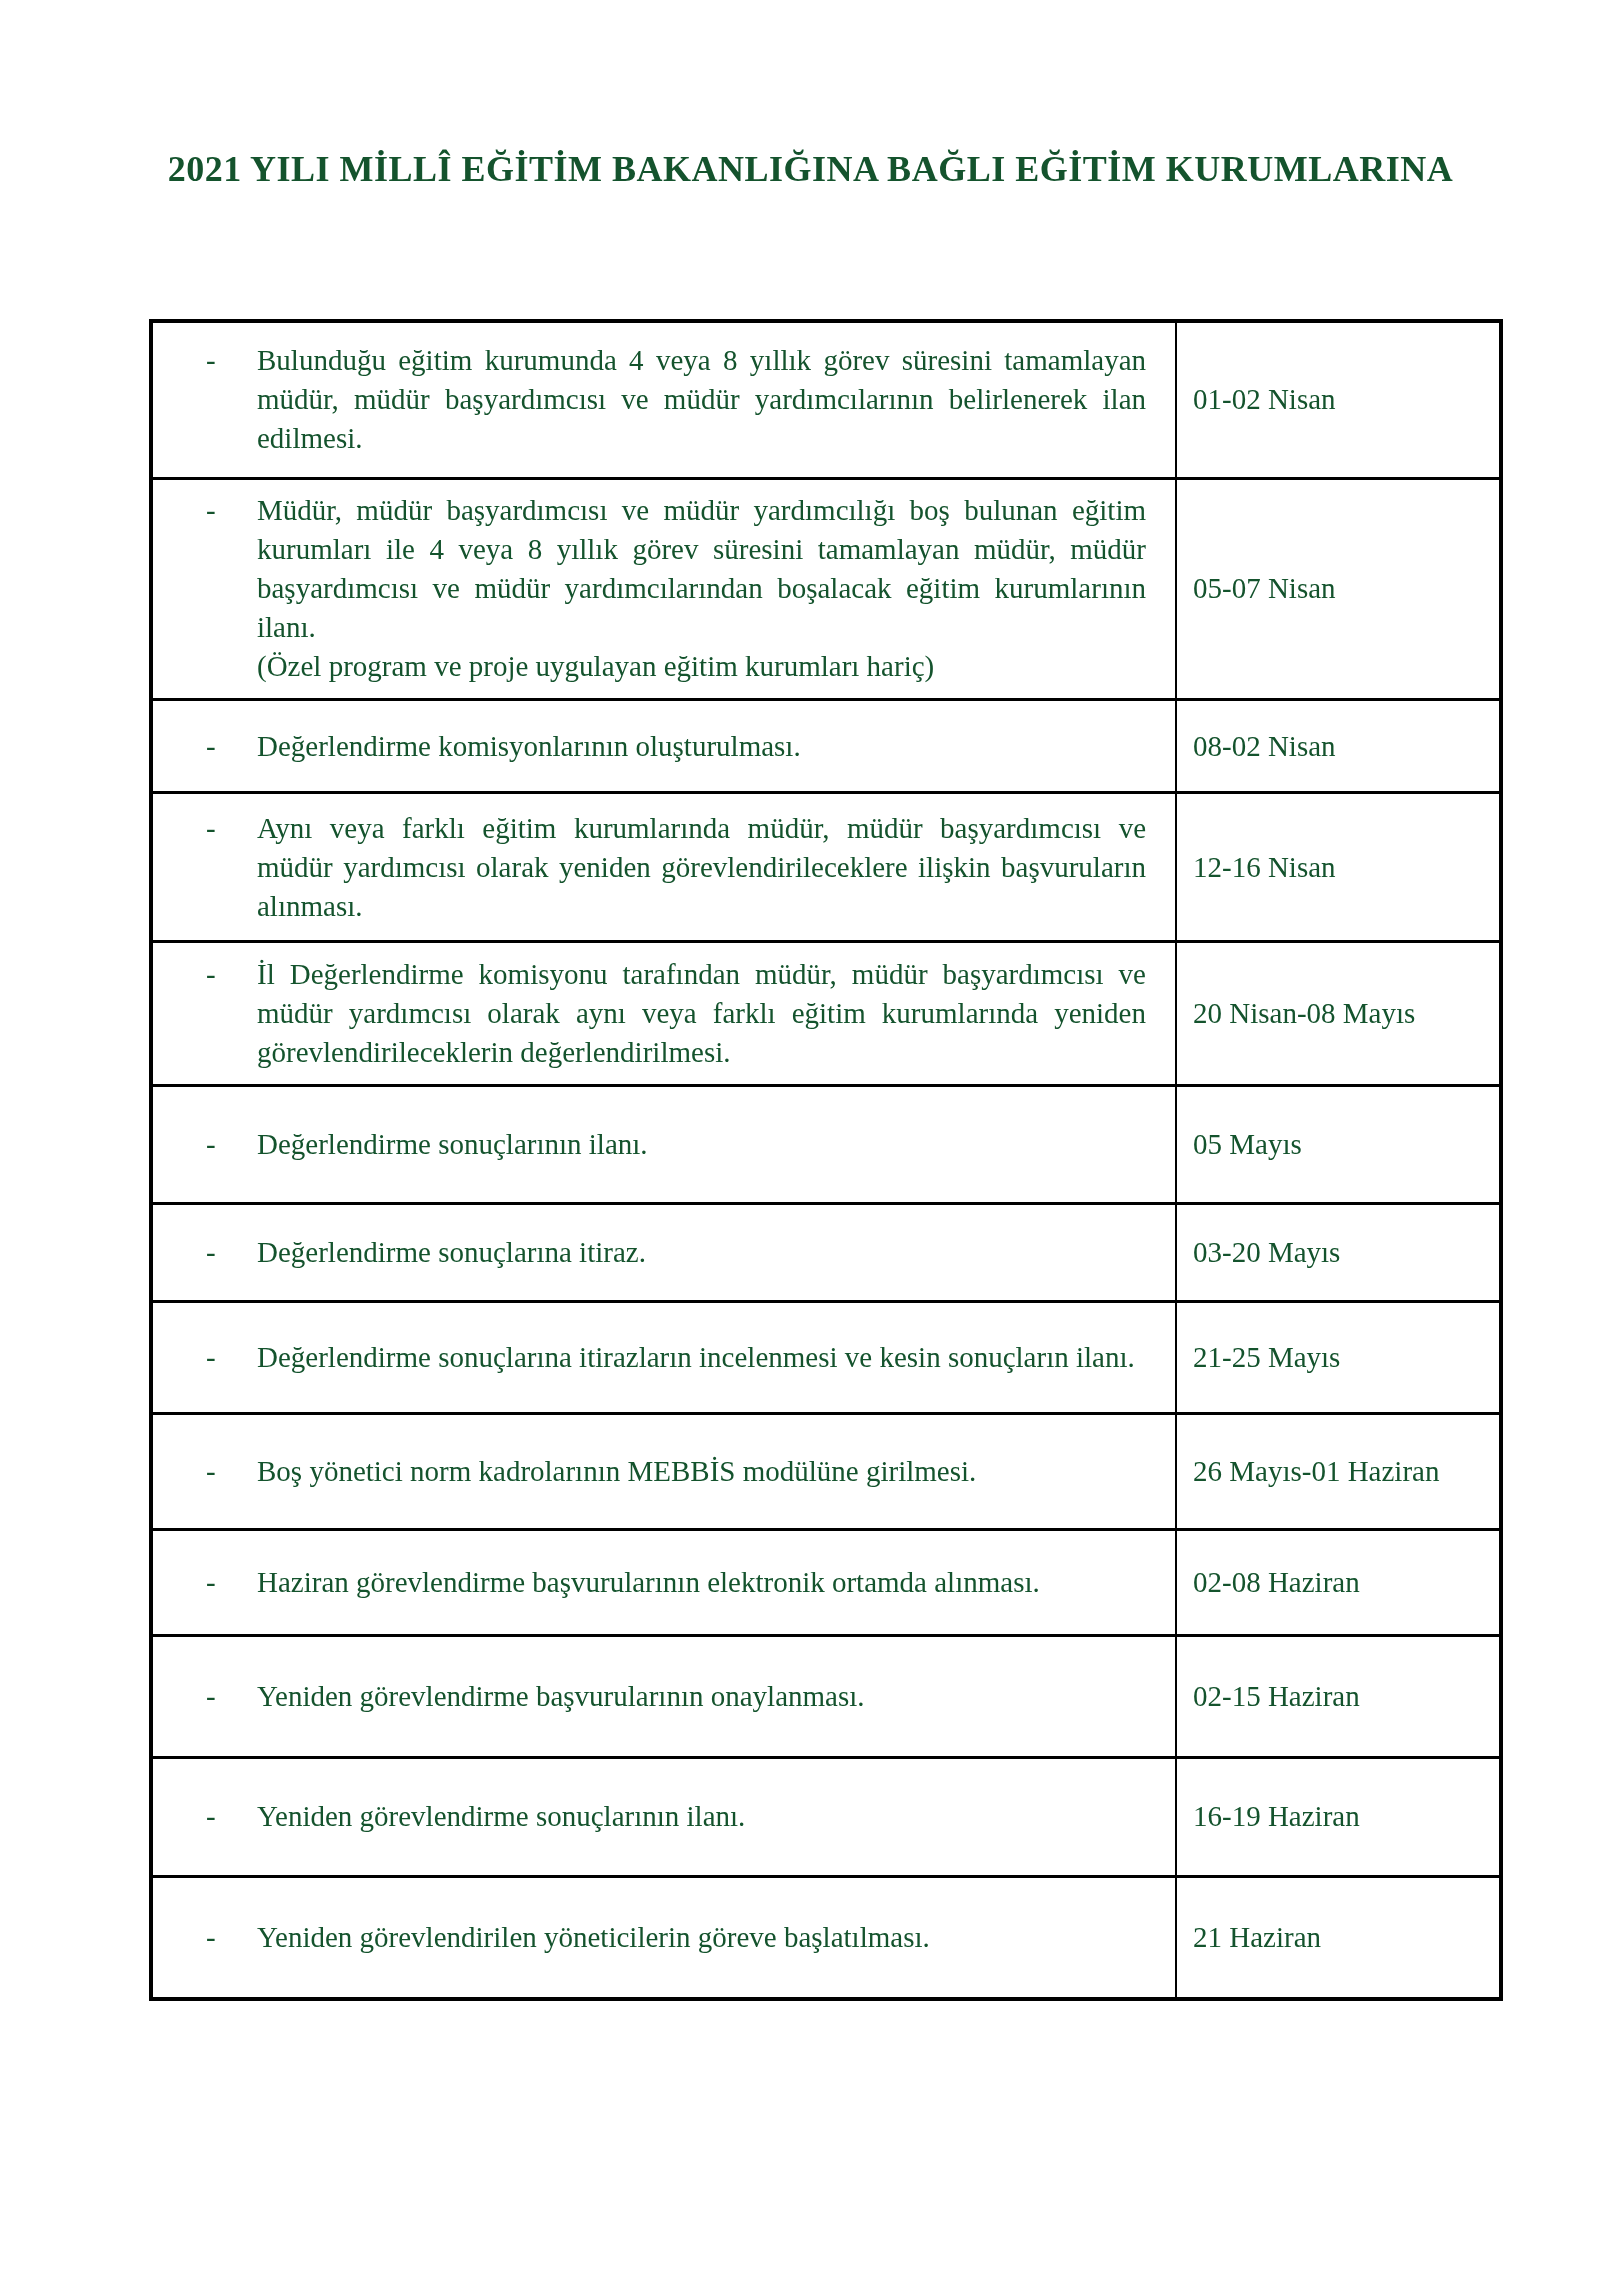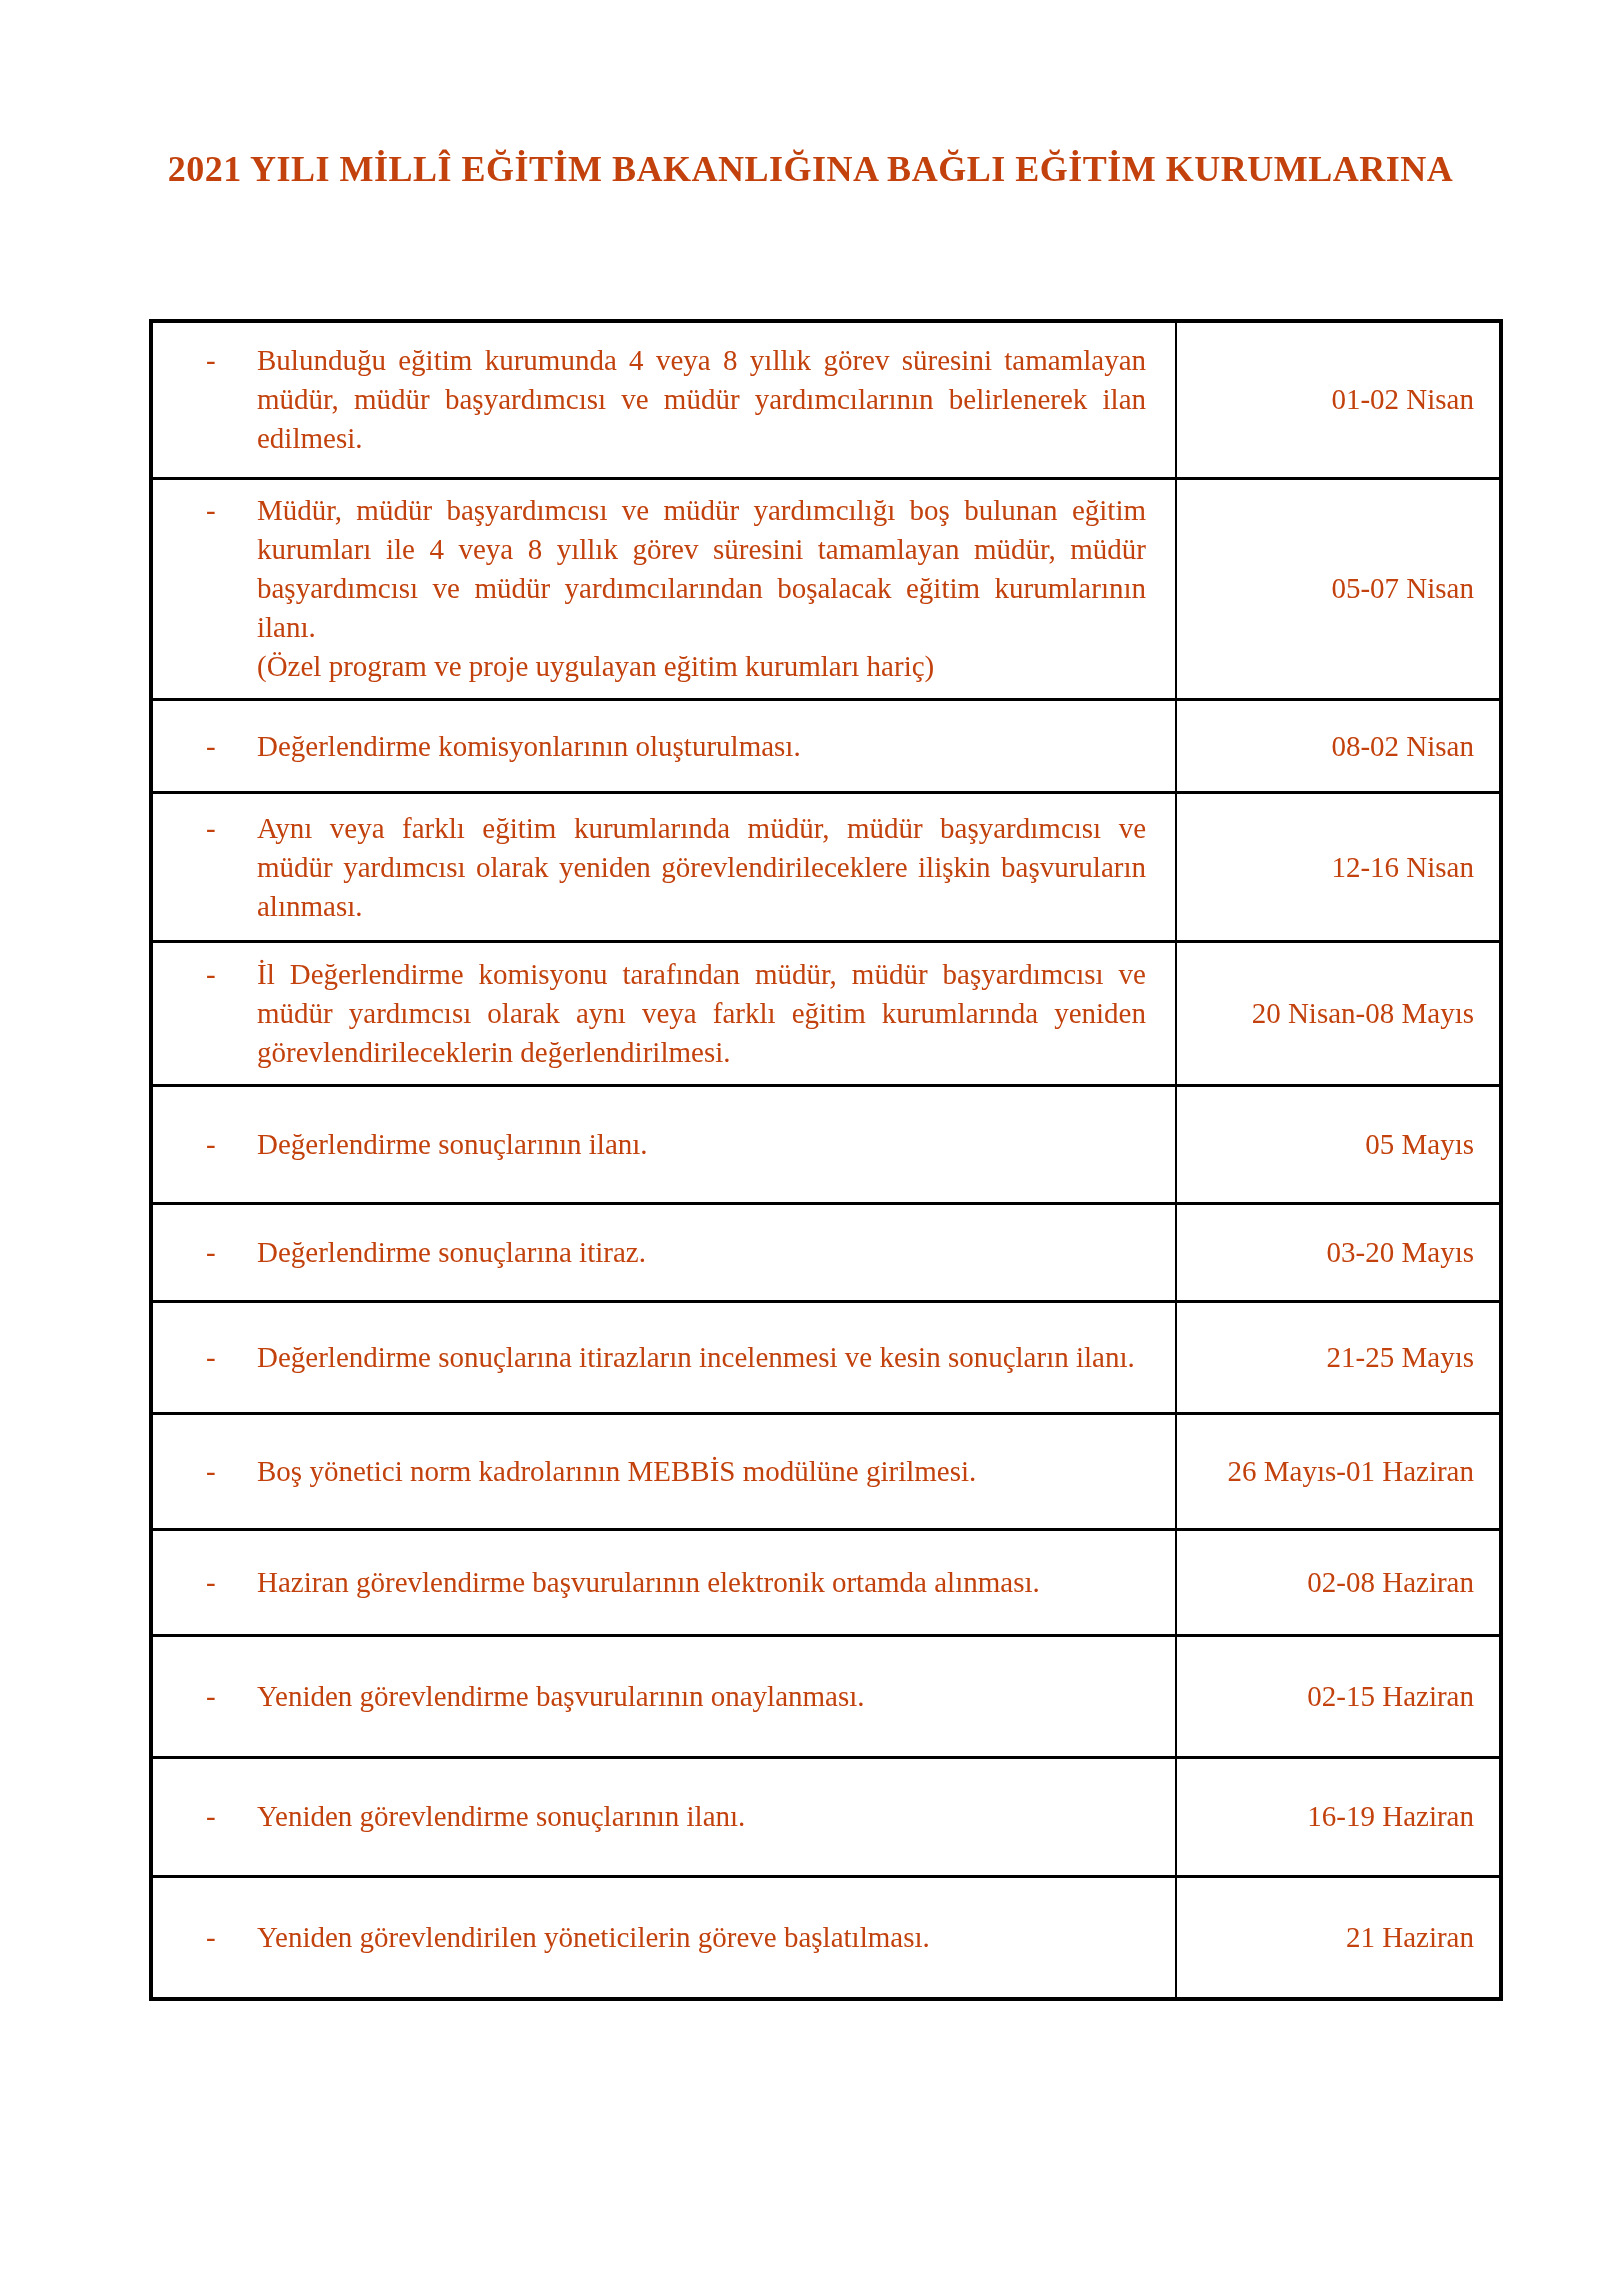--- a/index.html
+++ b/index.html
@@ -5,21 +5,21 @@
   html, body {
     margin: 0;
     padding: 0;
     background: #ffffff;
   }
   .page {
     position: relative;
     width: 1621px;
     height: 2293px;
     background: #ffffff;
-    color: #c2410c;
+    color: #14532d;
     font-family: "Liberation Serif", serif;
     overflow: hidden;
   }
   .doc-title {
     position: absolute;
     top: 144px;
     left: 0;
     width: 1621px;
     text-align: center;
     font-weight: bold;
@@ -43,23 +43,23 @@
   table.schedule td {
     border-top: 3.9px solid #000000;
     border-bottom: 3.9px solid #000000;
     vertical-align: middle;
   }
   td.desc {
     padding: 11.8px 29px 11.8px 53px;
   }
   td.date {
     border-left: 2.9px solid #000000;
-    text-align: right;
+    text-align: left;
     white-space: nowrap;
-    padding: 0 25px;
+    padding: 0 16px;
   }
   .item {
     position: relative;
     padding-left: 51px;
     text-align: justify;
   }
   .dash {
     position: absolute;
     left: 0;
     top: 0;

